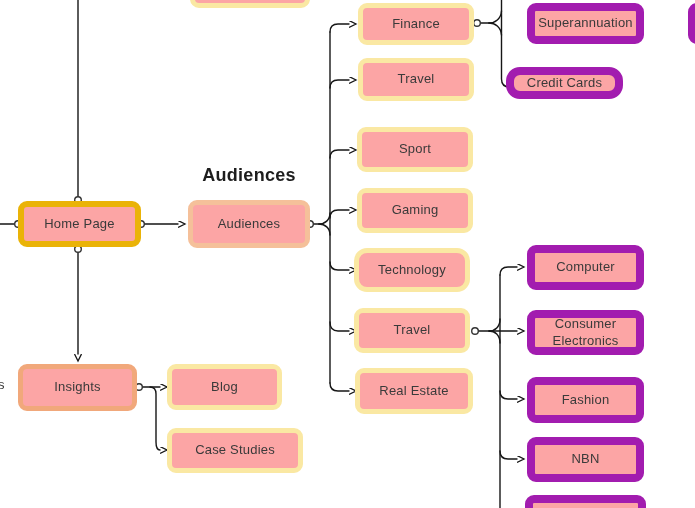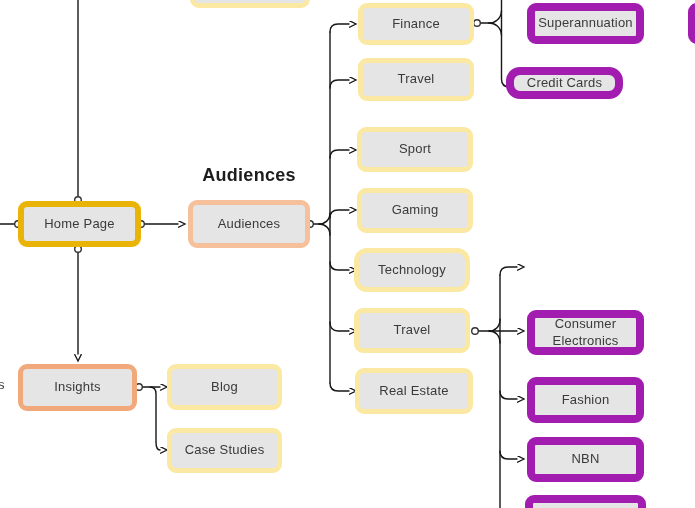--- a/index.html
+++ b/index.html
@@ -6,21 +6,21 @@
   #canvas{
     position:relative;
     width:695px;height:508px;
     overflow:hidden;
     background:#ffffff;
     font-family:"Liberation Sans", sans-serif;
   }
   .node{
     position:absolute;
     box-sizing:border-box;
-    background:#e5e5e5;
+    background:#fca5a5;
     border-radius:9px;
     display:flex;align-items:center;justify-content:center;
     font-size:13px;color:#3a3a3a;
     text-align:center;line-height:1.25;
     letter-spacing:.2px;
     padding:2px 6px;
   }
   .b-pink   {border:6px solid #eab308;}
   .b-orange1{border:5px solid #f5c09a;}
   .b-orange2{border:5px solid #f1a87b;}
@@ -139,29 +139,32 @@
   <div class="node b-yellow" style="left:354px;top:308px;width:116px;height:45px;">
     <span>Travel</span>
   </div>
   <div class="node b-yellow" style="left:355px;top:368px;width:118px;height:46px;">
     <span>Real Estate</span>
   </div>
 
   <div class="node b-yellow" style="left:167px;top:364px;width:115px;height:46px;">
     <span>Blog</span>
   </div>
-  <div class="node b-yellow" style="left:167px;top:428px;width:115px;height:45px;">
+  <div class="node b-yellow" style="left:167px;top:428px;width:136px;height:45px;">
     <span>Case Studies</span>
   </div>
 
   <div class="node b-green" style="left:527px;top:3px;width:117px;height:41px;">
     <span>Superannuation</span>
   </div>
   <div class="node b-green" style="left:506px;top:67px;width:117px;height:32px;border-radius:14px;">
     <span>Credit Cards</span>
+  </div>
+  <div class="node b-green" style="left:527px;top:245px;width:117px;height:45px;">
+    <span>Computer</span>
   </div>
   <div class="node b-green" style="left:527px;top:310px;width:117px;height:45px;">
     <span>Consumer Electronics</span>
   </div>
   <div class="node b-green" style="left:527px;top:377px;width:117px;height:46px;">
     <span>Fashion</span>
   </div>
   <div class="node b-green" style="left:527px;top:437px;width:117px;height:45px;">
     <span>NBN</span>
   </div>

